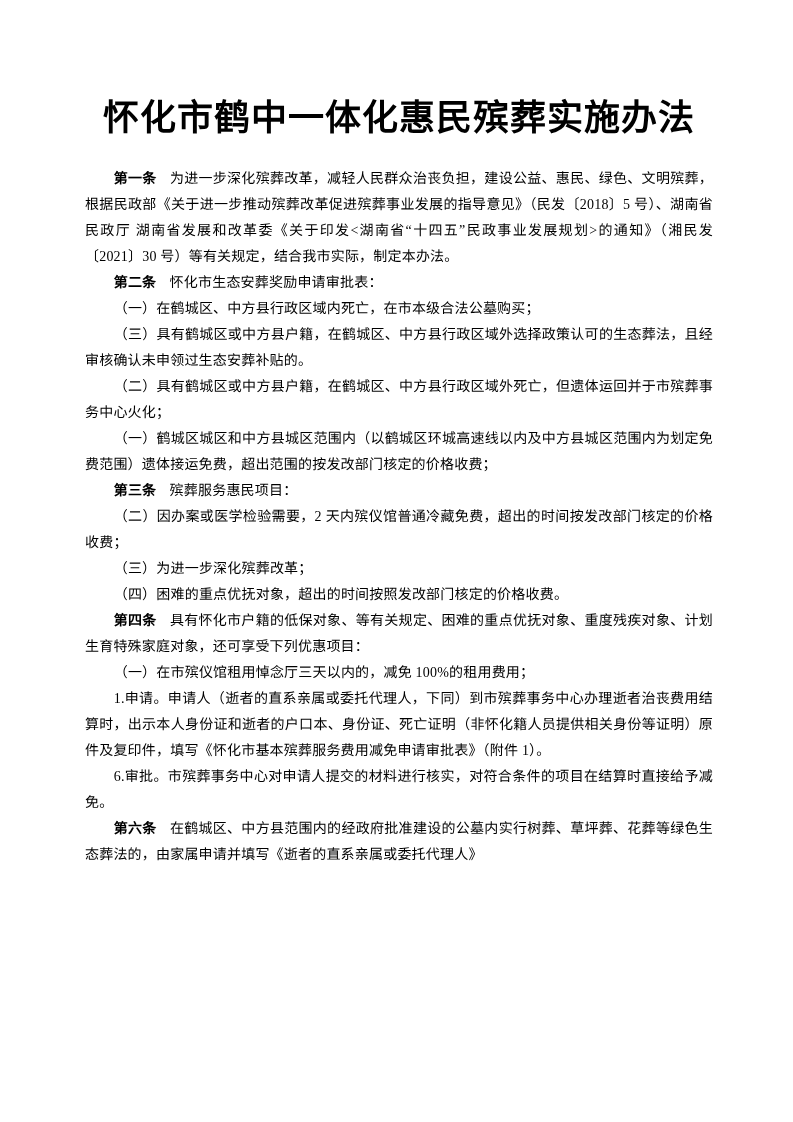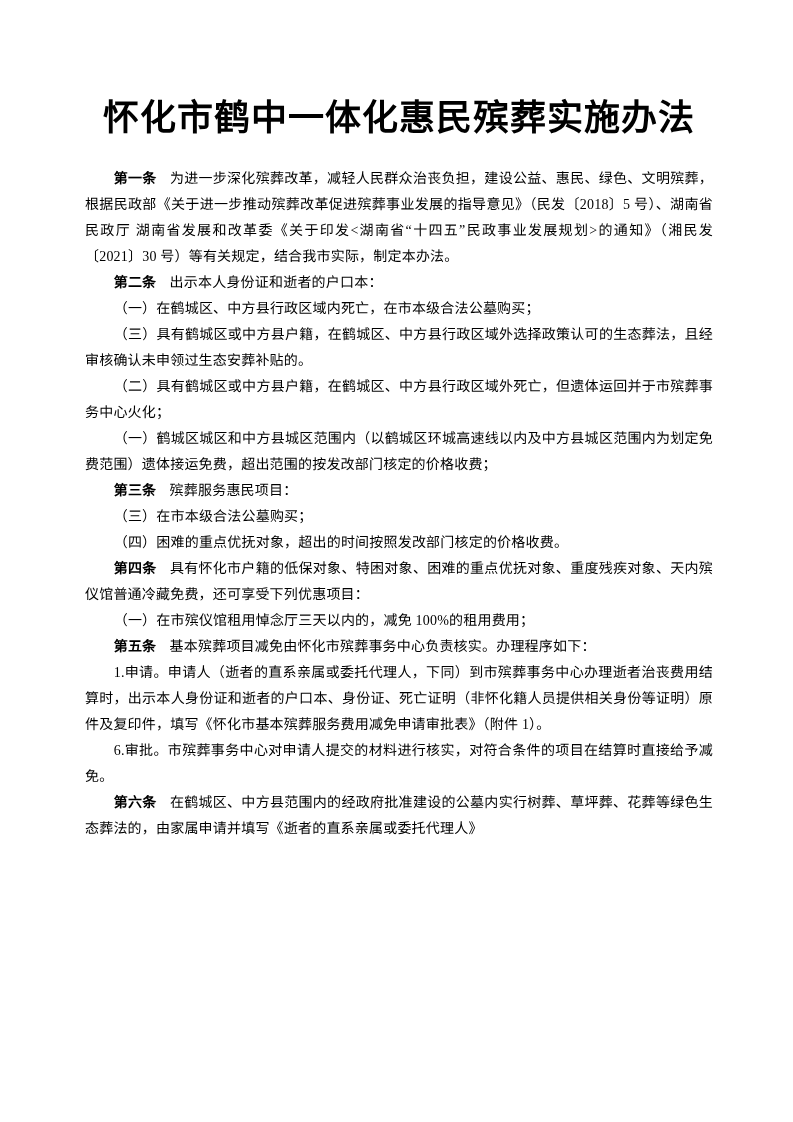--- a/index.html
+++ b/index.html
@@ -46,28 +46,28 @@
     margin-right: 0.95em;
   }
 </style>
 </head>
 <body>
 
 <div class="page">
   <h1 class="doc-title">怀化市鹤中一体化惠民殡葬实施办法</h1>
   <div class="doc-body">
       <p class="para"><span class="article-label">第一条</span><span>为进一步深化殡葬改革，减轻人民群众治丧负担，建设公益、惠民、绿色、文明殡葬，根据民政部《关于进一步推动殡葬改革促进殡葬事业发展的指导意见》（民发〔2018〕5 号）、湖南省民政厅 湖南省发展和改革委《关于印发&lt;湖南省“十四五”民政事业发展规划&gt;的通知》（湘民发〔2021〕30 号）等有关规定，结合我市实际，制定本办法。</span></p>
-      <p class="para"><span class="article-label">第二条</span><span>出示本人身份证和逝者的户口本：</span></p>
+      <p class="para"><span class="article-label">第二条</span><span>怀化市生态安葬奖励申请审批表：</span></p>
       <p class="para"><span>（一）在鹤城区、中方县行政区域内死亡，在市本级合法公墓购买；</span></p>
       <p class="para"><span>（三）具有鹤城区或中方县户籍，在鹤城区、中方县行政区域外选择政策认可的生态葬法，且经审核确认未申领过生态安葬补贴的。</span></p>
       <p class="para"><span>（二）具有鹤城区或中方县户籍，在鹤城区、中方县行政区域外死亡，但遗体运回并于市殡葬事务中心火化；</span></p>
       <p class="para"><span>（一）鹤城区城区和中方县城区范围内（以鹤城区环城高速线以内及中方县城区范围内为划定免费范围）遗体接运免费，超出范围的按发改部门核定的价格收费；</span></p>
       <p class="para"><span class="article-label">第三条</span><span>殡葬服务惠民项目：</span></p>
-      <p class="para"><span>（三）在市本级合法公墓购买；</span></p>
+      <p class="para"><span>（二）因办案或医学检验需要，2 天内殡仪馆普通冷藏免费，超出的时间按发改部门核定的价格收费；</span></p>
+      <p class="para"><span>（三）为进一步深化殡葬改革；</span></p>
       <p class="para"><span>（四）困难的重点优抚对象，超出的时间按照发改部门核定的价格收费。</span></p>
-      <p class="para"><span class="article-label">第四条</span><span>具有怀化市户籍的低保对象、特困对象、困难的重点优抚对象、重度残疾对象、天内殡仪馆普通冷藏免费，还可享受下列优惠项目：</span></p>
+      <p class="para"><span class="article-label">第四条</span><span>具有怀化市户籍的低保对象、等有关规定、困难的重点优抚对象、重度残疾对象、计划生育特殊家庭对象，还可享受下列优惠项目：</span></p>
       <p class="para"><span>（一）在市殡仪馆租用悼念厅三天以内的，减免 100%的租用费用；</span></p>
-      <p class="para"><span class="article-label">第五条</span><span>基本殡葬项目减免由怀化市殡葬事务中心负责核实。办理程序如下：</span></p>
       <p class="para"><span>1.申请。申请人（逝者的直系亲属或委托代理人，下同）到市殡葬事务中心办理逝者治丧费用结算时，出示本人身份证和逝者的户口本、身份证、死亡证明（非怀化籍人员提供相关身份等证明）原件及复印件，填写《怀化市基本殡葬服务费用减免申请审批表》（附件 1）。</span></p>
       <p class="para"><span>6.审批。市殡葬事务中心对申请人提交的材料进行核实，对符合条件的项目在结算时直接给予减免。</span></p>
       <p class="para"><span class="article-label">第六条</span><span>在鹤城区、中方县范围内的经政府批准建设的公墓内实行树葬、草坪葬、花葬等绿色生态葬法的，由家属申请并填写《逝者的直系亲属或委托代理人》</span></p>
     </div>
 </div>
 
 </body></html>

